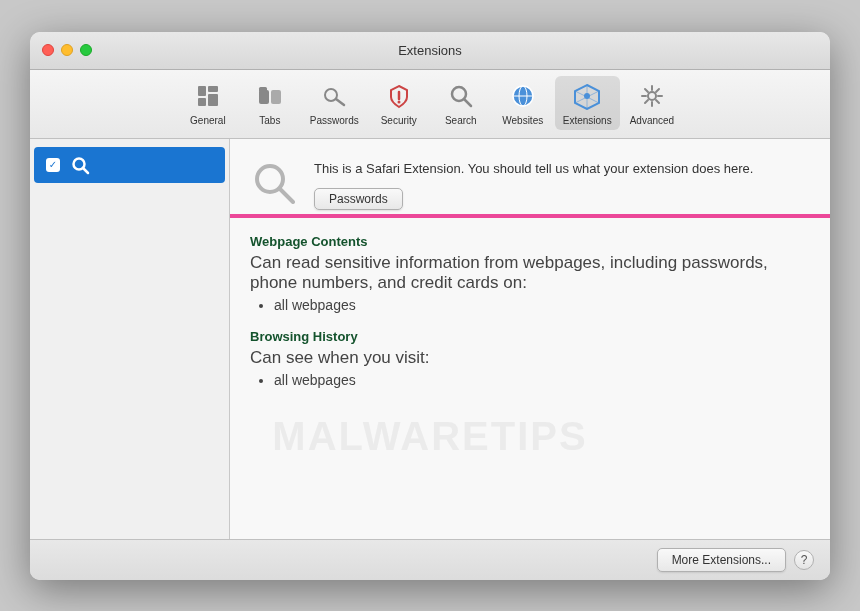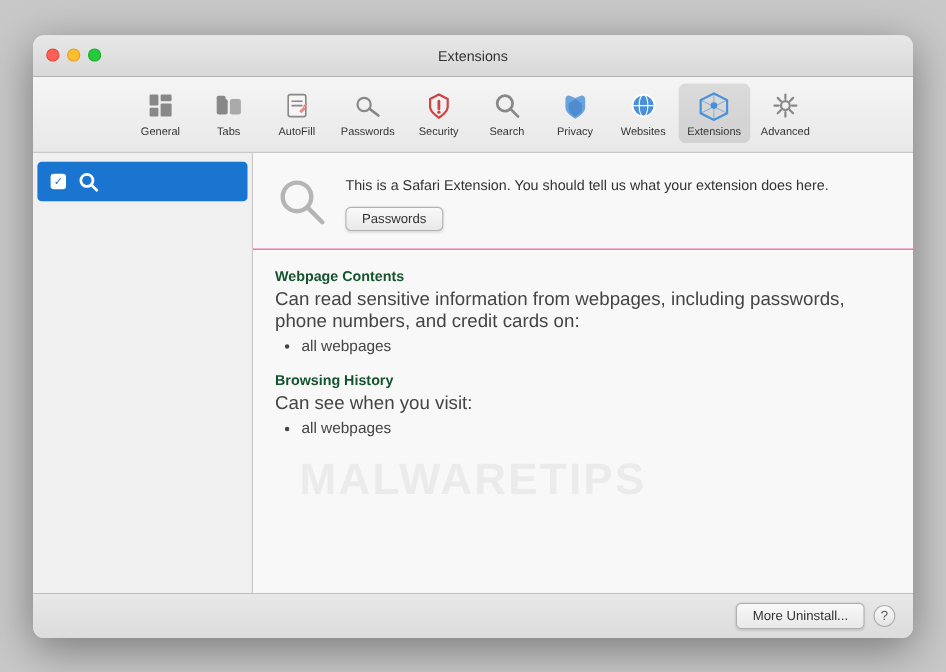--- a/index.html
+++ b/index.html
@@ -148,23 +148,23 @@
     .detail-panel {
       flex: 1;
       background: #f8f8f8;
       display: flex;
       flex-direction: column;
     }
 
     .extension-header {
       display: flex;
       align-items: flex-start;
-      padding: 20px 20px 16px;
+      padding: 20px 20px 4px;
       gap: 16px;
-      border-bottom: 1px solid #ec4899;
+      border-bottom: 4px solid #ec4899;
     }
     .extension-big-icon {
       width: 48px;
       height: 48px;
       display: flex;
       align-items: center;
       justify-content: center;
       font-size: 38px;
       color: #888;
       flex-shrink: 0;
@@ -304,32 +304,20 @@
             <rect x="3" y="8" width="10" height="14" rx="2" fill="#888"></rect>
             <rect x="15" y="8" width="10" height="14" rx="2" fill="#aaa"></rect>
             <rect x="3" y="5" width="8" height="5" rx="1.5" fill="#888"></rect>
           </svg>
       </div>
       <span class="toolbar-label">Tabs</span>
     </div>
     <div class="toolbar-item">
       <div class="toolbar-icon">
         <svg width="28" height="28" viewBox="0 0 28 28">
-            <rect x="6" y="4" width="16" height="20" rx="2" fill="#f5f5f5" stroke="#888" stroke-width="1.5"></rect>
-            <line x1="9" y1="10" x2="19" y2="10" stroke="#888" stroke-width="1.5"></line>
-            <line x1="9" y1="14" x2="19" y2="14" stroke="#888" stroke-width="1.5"></line>
-            <path d="M16 19 L20 15 L22 17 L18 21 Z" fill="#e88"></path>
-            <line x1="20" y1="15" x2="23" y2="12" stroke="#e88" stroke-width="1.5"></line>
-          </svg>
-      </div>
-      <span class="toolbar-label">AutoFill</span>
-    </div>
-    <div class="toolbar-item">
-      <div class="toolbar-icon">
-        <svg width="28" height="28" viewBox="0 0 28 28">
             <circle cx="11" cy="13" r="6" fill="none" stroke="#888" stroke-width="2"></circle>
             <line x1="16" y1="17" x2="24" y2="23" stroke="#888" stroke-width="2.5" stroke-linecap="round"></line>
           </svg>
       </div>
       <span class="toolbar-label">Passwords</span>
     </div>
     <div class="toolbar-item">
       <div class="toolbar-icon">
         <svg width="28" height="28" viewBox="0 0 28 28">
             <path d="M14 4 L22 8 L22 15 C22 20 14 25 14 25 C14 25 6 20 6 15 L6 8 Z" fill="none" stroke="#c44" stroke-width="2"></path>
@@ -340,29 +328,20 @@
       <span class="toolbar-label">Security</span>
     </div>
     <div class="toolbar-item">
       <div class="toolbar-icon">
         <svg width="28" height="28" viewBox="0 0 28 28">
             <circle cx="12" cy="12" r="7" fill="none" stroke="#888" stroke-width="2.5"></circle>
             <line x1="17" y1="17" x2="24" y2="24" stroke="#888" stroke-width="2.5" stroke-linecap="round"></line>
           </svg>
       </div>
       <span class="toolbar-label">Search</span>
-    </div>
-    <div class="toolbar-item">
-      <div class="toolbar-icon">
-        <svg width="28" height="28" viewBox="0 0 28 28">
-            <path d="M5 8 C5 6 7 4 9 5 L14 7 L19 5 C21 4 23 6 23 8 L23 16 C23 21 14 26 14 26 C14 26 5 21 5 16 Z" fill="#4a90d9" opacity="0.8"></path>
-            <path d="M8 12 L14 8 L20 12 L20 18 C20 21 14 24 14 24 C14 24 8 21 8 18 Z" fill="#3a7bc8" opacity="0.6"></path>
-          </svg>
-      </div>
-      <span class="toolbar-label">Privacy</span>
     </div>
     <div class="toolbar-item">
       <div class="toolbar-icon">
         <svg width="28" height="28" viewBox="0 0 28 28">
             <circle cx="14" cy="14" r="10" fill="#4a90d9"></circle>
             <ellipse cx="14" cy="14" rx="4" ry="10" fill="none" stroke="white" stroke-width="1"></ellipse>
             <line x1="4" y1="14" x2="24" y2="14" stroke="white" stroke-width="1"></line>
             <circle cx="14" cy="14" r="10" fill="none" stroke="white" stroke-width="1.5"></circle>
           </svg>
       </div>
@@ -435,16 +414,16 @@
           <div class="permission-desc">Can see when you visit:</div>
           <ul class="permission-list">
             <li>all webpages</li>
           </ul>
         </div>
       </div>
     </div>
   </div>
 
   <div class="footer">
-    <button class="more-extensions-btn">More Uninstall...</button>
+    <button class="more-extensions-btn">More Extensions...</button>
     <div class="help-btn">?</div>
   </div>
 </div>
 
 </body></html>

